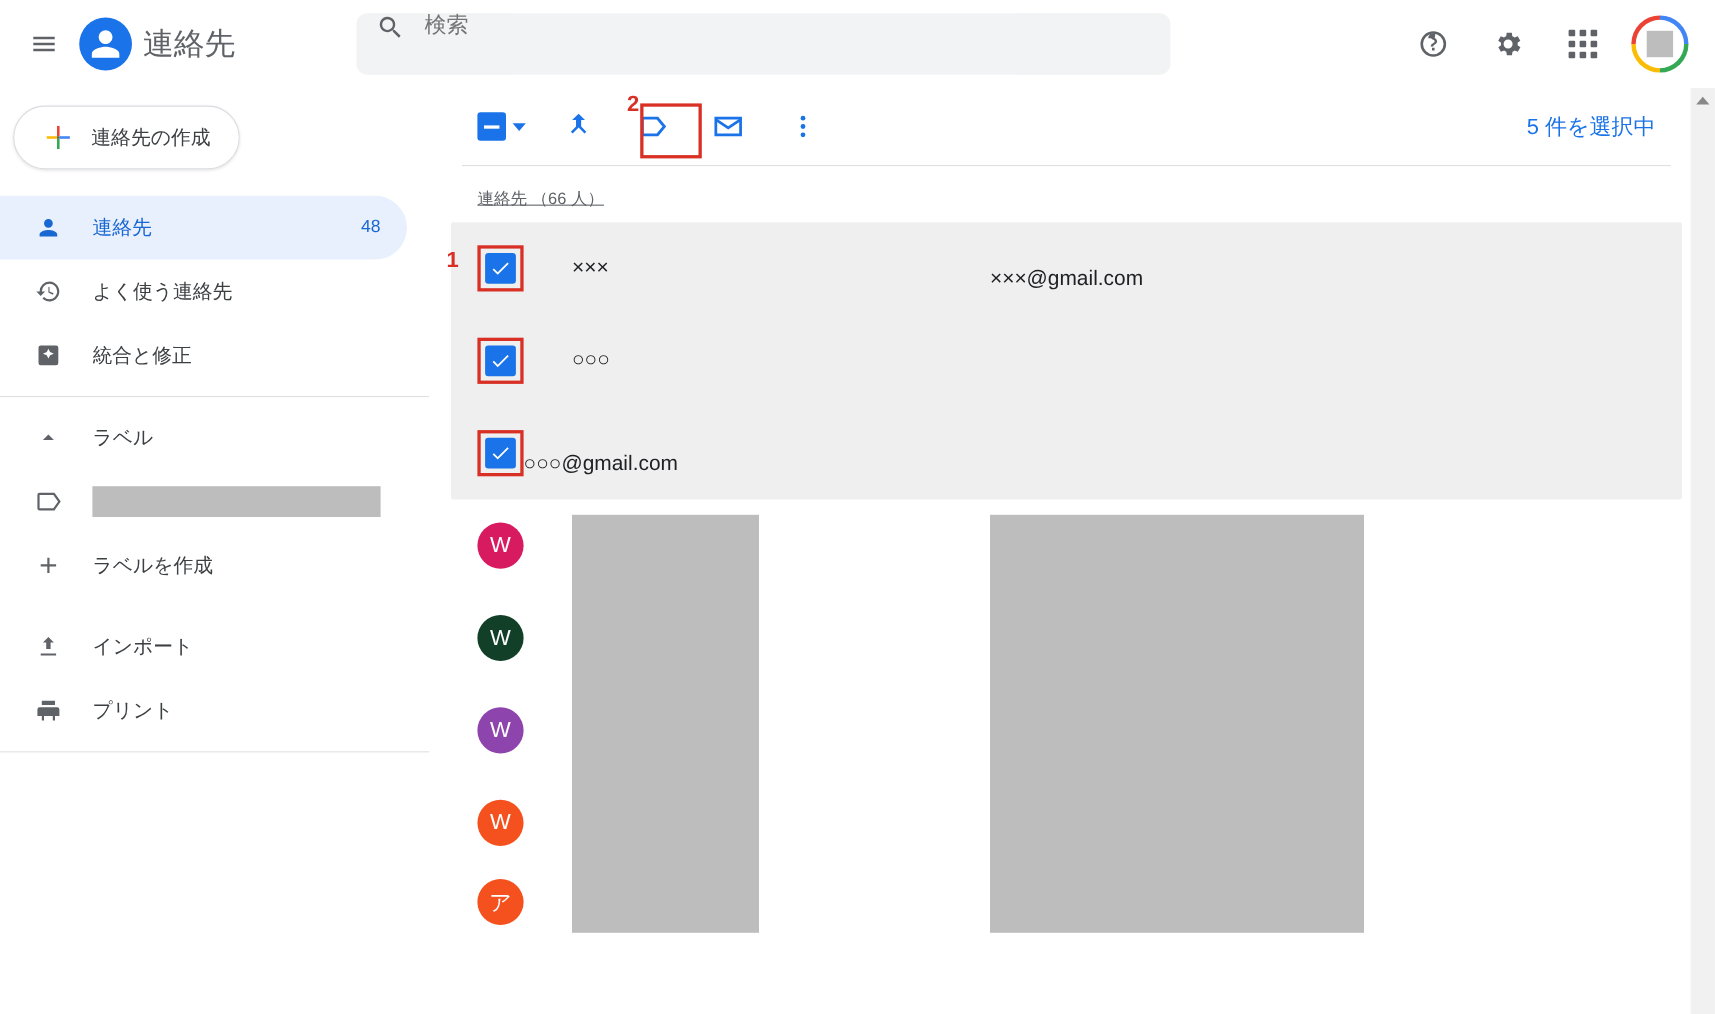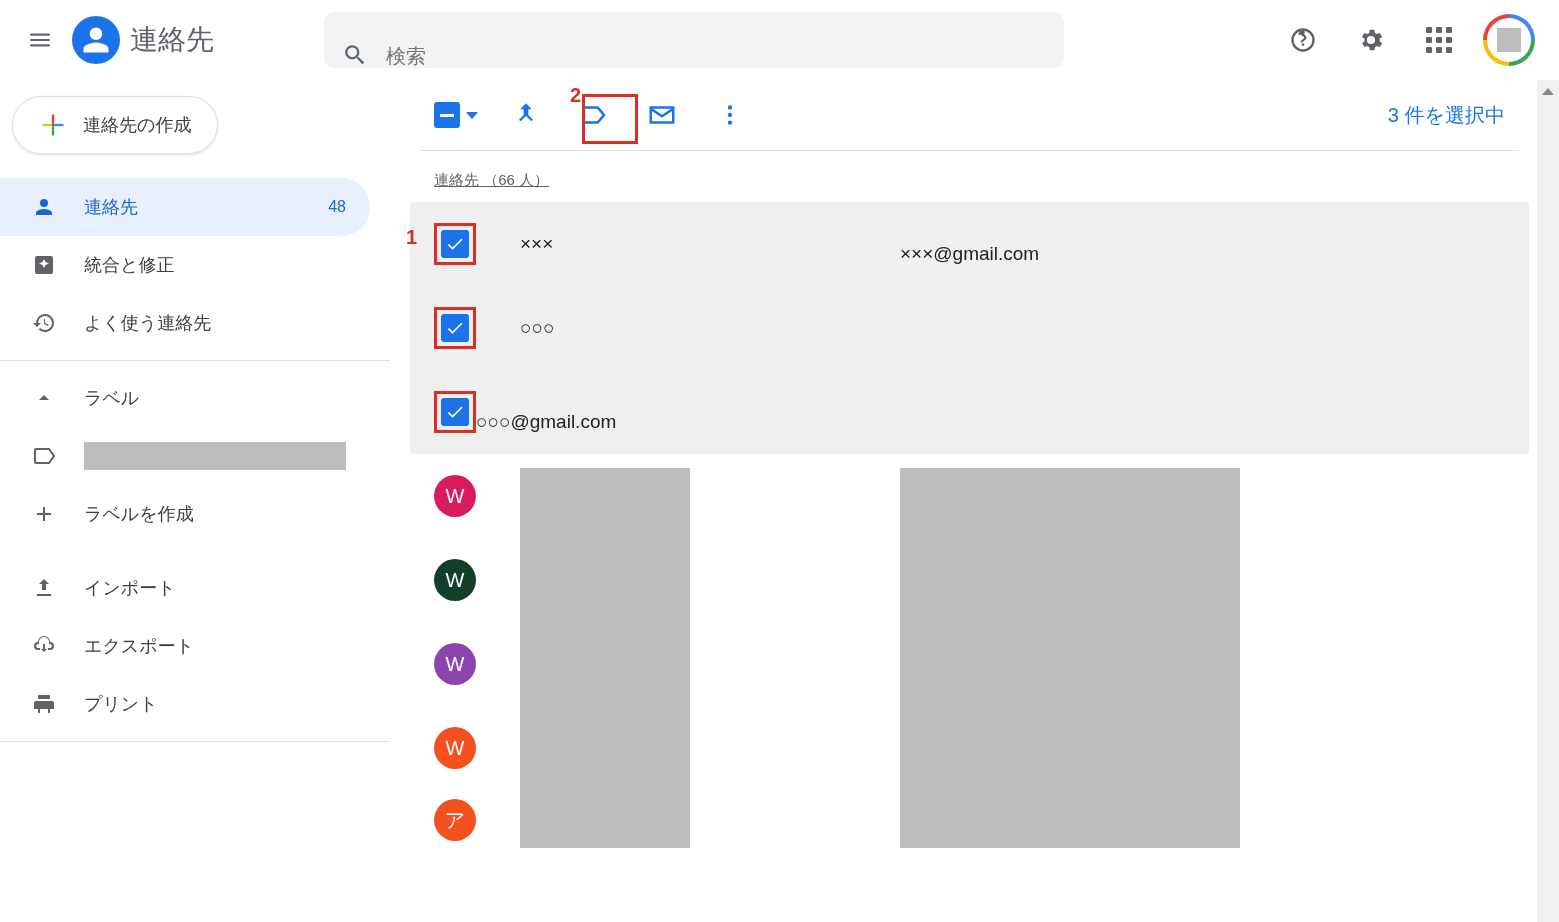--- a/index.html
+++ b/index.html
@@ -3,21 +3,21 @@
 <meta charset="utf-8">
 <style>
   * { box-sizing: border-box; margin: 0; padding: 0; }
   body { font-family: Arial, "Hiragino Sans", "Meiryo", sans-serif; background: #fff; color: #202124; overflow: hidden; }
   .app { display: flex; flex-direction: column; height: 922px; width: 1559px; }
   
   .header { display: flex; align-items: center; height: 80px; padding: 0 16px; }
   .menu-btn { width: 48px; height: 48px; display:flex;align-items:center;justify-content:center; border-radius:50%; cursor:pointer; margin-right: 8px; }
   .app-logo { width:48px; height:48px; background:#1a73e8; border-radius:50%; display:flex; align-items:center; justify-content:center; margin-right:10px; }
   .app-title { font-size: 28px; color:#5f6368; margin-right: 40px; }
-  .search-box { flex: 0 0 740px; height: 56px; background:#f1f3f4; border-radius: 10px; display:flex; align-items:flex-end; padding: 0 18px; margin-left: 70px;}
+  .search-box { flex: 0 0 740px; height: 56px; background:#f1f3f4; border-radius: 10px; display:flex; align-items:flex-start; padding: 0 18px; margin-left: 70px;}
   .search-box input { flex:1; border:none; background:transparent; font-size: 20px; outline:none; color:#5f6368; margin-left: 18px;}
   .header-right { margin-left:auto; display:flex; align-items:center; gap: 20px; padding-right: 8px;}
   .icon-btn { width:48px; height:48px; display:flex; align-items:center; justify-content:center; cursor:pointer; border-radius:50%; }
   .apps-grid { display:grid; grid-template-columns: repeat(3, 6px); grid-template-rows: repeat(3, 6px); gap: 4px; }
   .apps-grid div { background:#5f6368; border-radius:1px; }
   .avatar-ring { width:52px; height:52px; border-radius:50%; position:relative; display:flex; align-items:center; justify-content:center; background: conic-gradient(#4285f4 0deg 90deg, #34a853 90deg 180deg, #fbbc05 180deg 270deg, #ea4335 270deg 360deg); }
   .avatar-ring-inner { width:44px; height:44px; border-radius:50%; background:#fff; display:flex; align-items:center; justify-content:center; }
   .avatar-sq { width:24px; height:24px; background:#bdbdbd; }
   
   .body { display:flex; flex:1; min-height:0; position:relative; }
@@ -136,30 +136,30 @@
 
       <div class="nav-item active">
         <svg width="24" height="24" viewBox="0 0 24 24">
             <path fill="#1967d2" d="M12 12a4 4 0 100-8 4 4 0 000 8zm0 2c-2.7 0-8 1.3-8 4v2h16v-2c0-2.7-5.3-4-8-4z"></path>
           </svg>
         <span>連絡先</span>
         <span class="count">48</span>
       </div>
       <div class="nav-item">
         <svg width="24" height="24" viewBox="0 0 24 24">
+            <path fill="#5f6368" d="M13 3a9 9 0 00-9 9H1l4 4 4-4H6a7 7 0 117 7 7 7 0 01-5-2l-1.4 1.4A9 9 0 1013 3zm-1 5v5l4 2 .8-1.3L13 12V8h-1z"></path>
+          </svg>
+        <span>よく使う連絡先</span>
+      </div>
+      <div class="nav-item">
+        <svg width="24" height="24" viewBox="0 0 24 24">
             <path fill="#5f6368" d="M19 3H5a2 2 0 00-2 2v14a2 2 0 002 2h14a2 2 0 002-2V5a2 2 0 00-2-2zm-7 3l1.5 3L17 10.5 13.5 12 12 15l-1.5-3L7 10.5 10.5 9 12 6z"></path>
           </svg>
         <span>統合と修正</span>
       </div>
-      <div class="nav-item">
-        <svg width="24" height="24" viewBox="0 0 24 24">
-            <path fill="#5f6368" d="M13 3a9 9 0 00-9 9H1l4 4 4-4H6a7 7 0 117 7 7 7 0 01-5-2l-1.4 1.4A9 9 0 1013 3zm-1 5v5l4 2 .8-1.3L13 12V8h-1z"></path>
-          </svg>
-        <span>よく使う連絡先</span>
-      </div>
       <div class="section-divider"></div>
       <div class="nav-item">
         <svg width="24" height="24" viewBox="0 0 24 24">
             <path fill="#5f6368" d="M7 14l5-5 5 5H7z"></path>
           </svg>
         <span>ラベル</span>
       </div>
       <div class="nav-item">
         <svg width="24" height="24" viewBox="0 0 24 24">
             <path fill="#5f6368" d="M17 5H4a1 1 0 00-1 1v12a1 1 0 001 1h13l5-7-5-7z" fill-opacity="0" stroke="#5f6368" stroke-width="2"></path>
@@ -171,26 +171,20 @@
             <path fill="#5f6368" d="M11 5h2v6h6v2h-6v6h-2v-6H5v-2h6V5z"></path>
           </svg>
         <span>ラベルを作成</span>
       </div>
       <div style="height:16px"></div>
       <div class="nav-item">
         <svg width="24" height="24" viewBox="0 0 24 24">
             <path fill="#5f6368" d="M12 3l5 5h-3v6h-4V8H7l5-5zM5 18h14v2H5v-2z"></path>
           </svg>
         <span>インポート</span>
-      </div>
-      <div class="nav-item">
-        <svg width="24" height="24" viewBox="0 0 24 24">
-            <path fill="#5f6368" d="M12 2a6 6 0 00-6 6 4 4 0 000 8h2v-2H6a2 2 0 010-4h1V8a5 5 0 0110 0v2h1a2 2 0 010 4h-2v2h2a4 4 0 000-8 6 6 0 00-6-6zm-1 8h2v5h2l-3 3-3-3h2v-5z"></path>
-          </svg>
-        <span>エクスポート</span>
       </div>
       <div class="nav-item">
         <svg width="24" height="24" viewBox="0 0 24 24">
             <path fill="#5f6368" d="M6 3h12v4H6V3zm-2 6h16a2 2 0 012 2v6h-4v4H6v-4H2v-6a2 2 0 012-2zm4 8v4h8v-4H8z"></path>
           </svg>
         <span>プリント</span>
       </div>
       <div class="section-divider"></div>
     </div>
 
@@ -224,21 +218,21 @@
               </svg>
           </div>
           <div class="tool-icon">
             <svg width="26" height="26" viewBox="0 0 24 24">
                 <circle cx="12" cy="5" r="2" fill="#1a73e8"></circle>
                 <circle cx="12" cy="12" r="2" fill="#1a73e8"></circle>
                 <circle cx="12" cy="19" r="2" fill="#1a73e8"></circle>
               </svg>
           </div>
         </div>
-        <div class="toolbar-right">3 件を選択中</div>
+        <div class="toolbar-right">5 件を選択中</div>
       </div>
       <div class="list-divider"></div>
       <div class="list-header">連絡先 （66 人）</div>
 
       <div class="annot" style="top:146px; left:16px;">1</div>
 
       <div class="contact-list">
 
         <div style="background:#efefef; border-radius:2px;">
           <div class="contact-row">

